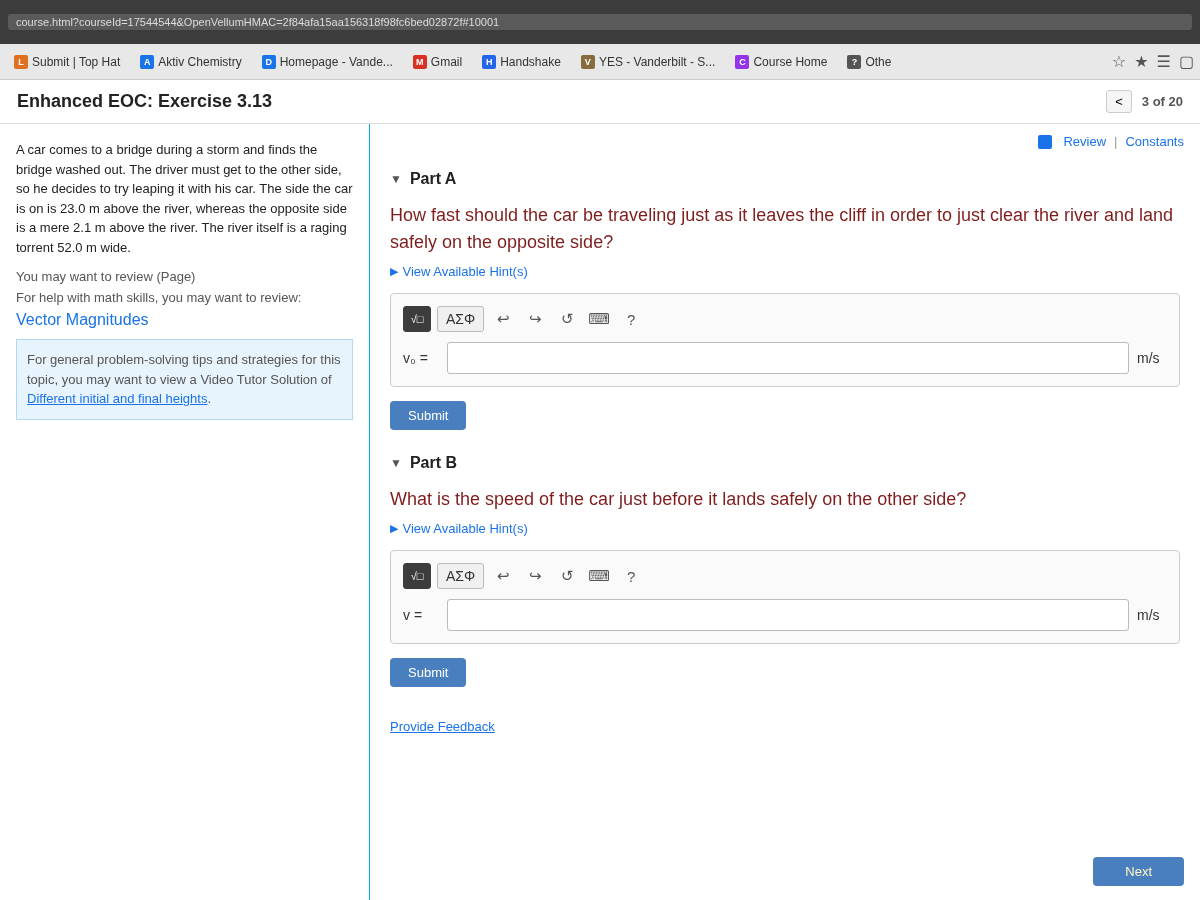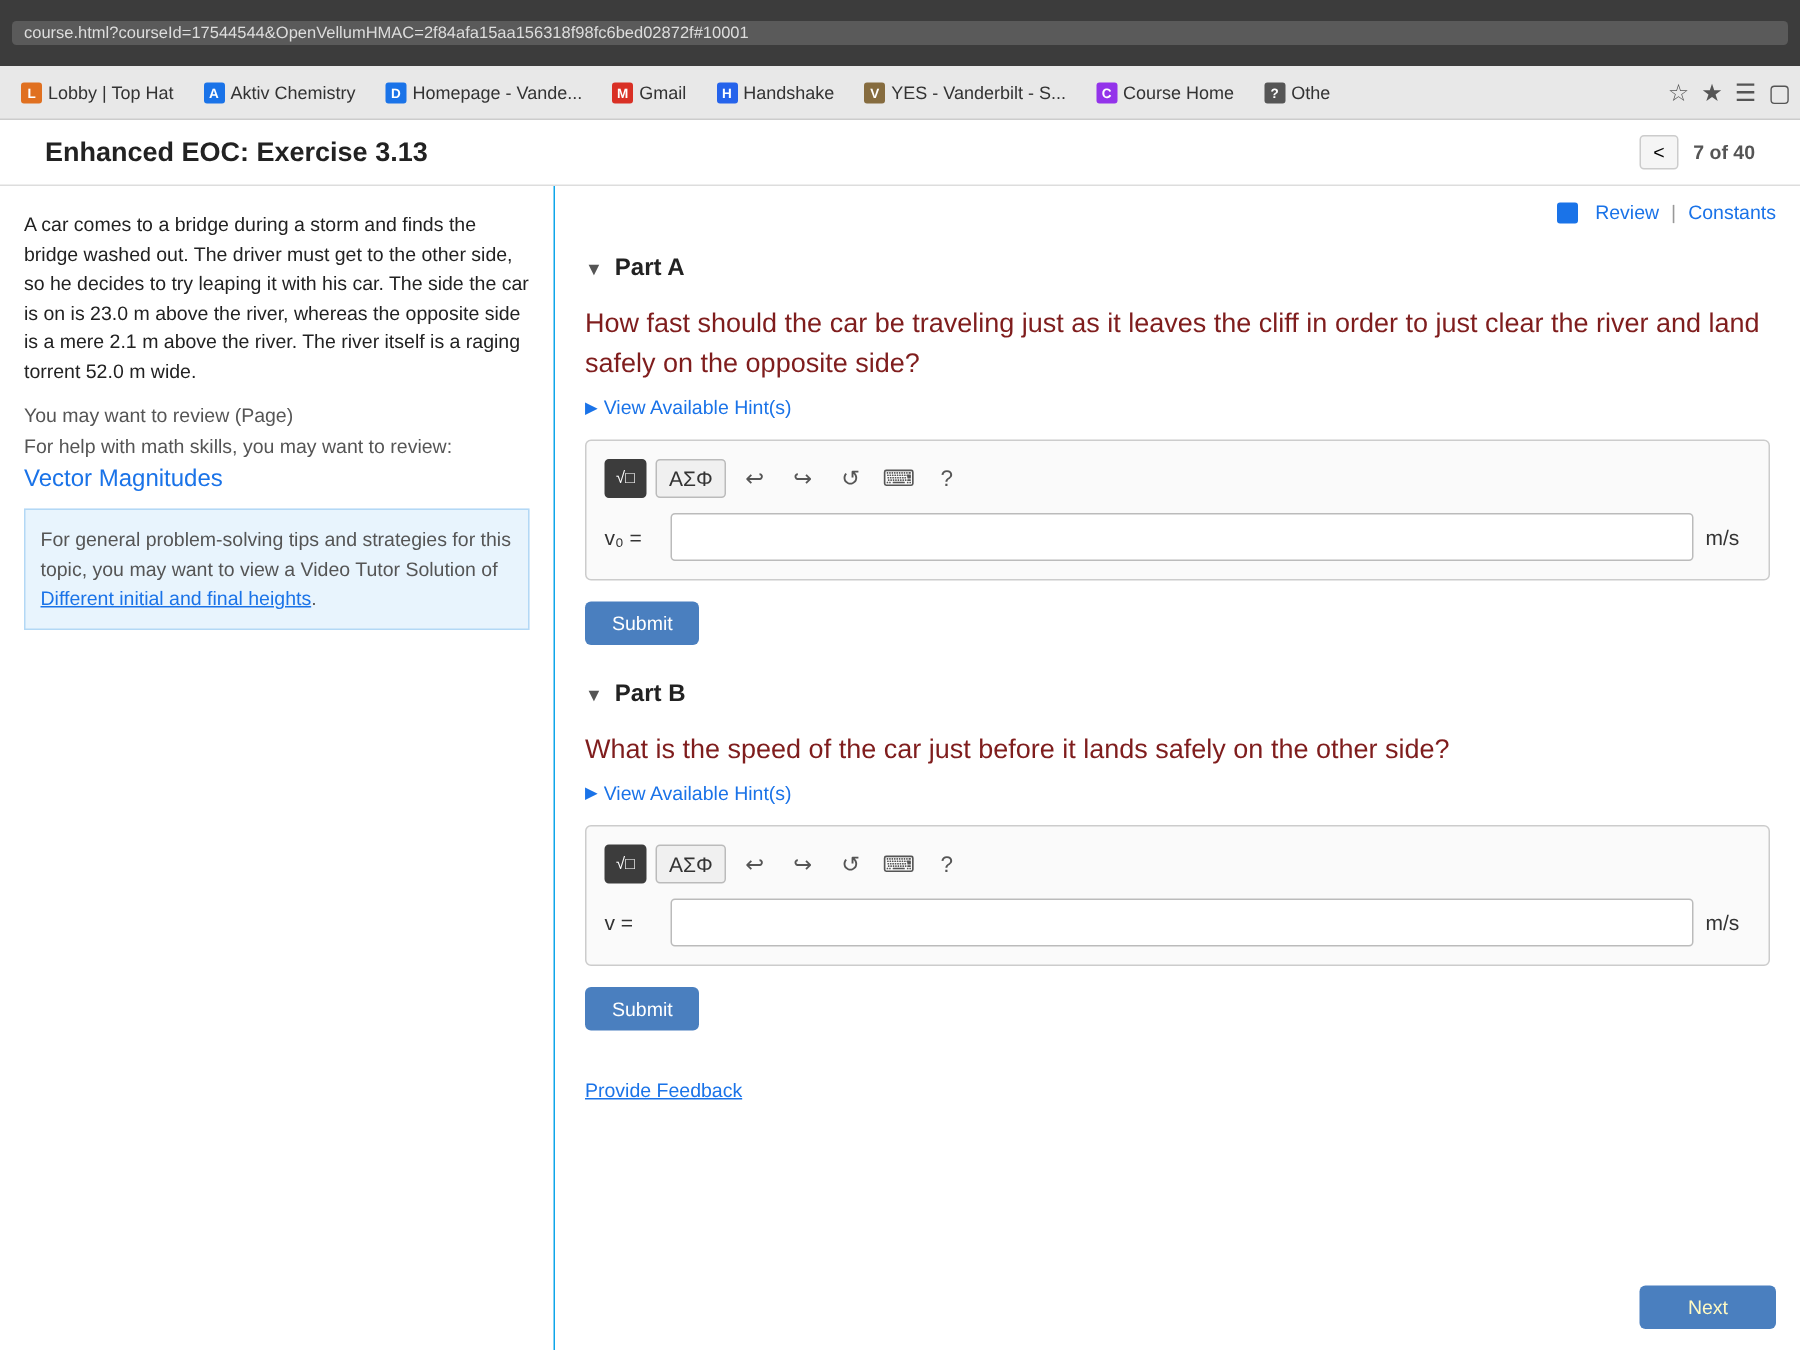--- a/index.html
+++ b/index.html
@@ -70,21 +70,21 @@
       align-items: center;
       gap: 8px;
       font-size: 16px;
       color: #555;
     }
 
     
     .page-header {
       background: #fff;
       border-bottom: 1px solid #ddd;
-      padding: 10px 30px;
+      padding: 10px 17px;
       font-size: 18px;
       font-weight: bold;
       color: #222;
       display: flex;
       align-items: center;
       justify-content: space-between;
     }
     .page-nav {
       display: flex;
       align-items: center;
@@ -343,21 +343,21 @@
 </head>
 <body>
 
 <div class="browser-bar">
   <div class="url-bar">course.html?courseId=17544544&amp;OpenVellumHMAC=2f84afa15aa156318f98fc6bed02872f#10001</div>
 </div>
 
 <div class="tab-bar">
   <div class="tab-item">
     <span class="tab-favicon orange">L</span>
-    <span>Lobby | Top Hat</span>
+    <span>Submit | Top Hat</span>
   </div>
   <div class="tab-item">
     <span class="tab-favicon blue">A</span>
     <span>Aktiv Chemistry</span>
   </div>
   <div class="tab-item">
     <span class="tab-favicon blue">D</span>
     <span>Homepage - Vande...</span>
   </div>
   <div class="tab-item">
@@ -385,21 +385,21 @@
     <span style="cursor:pointer;">★</span>
     <span style="cursor:pointer;">☰</span>
     <span style="cursor:pointer;">▢</span>
   </div>
 </div>
 
 <div class="page-header">
   <span>Enhanced EOC: Exercise 3.13</span>
   <div class="page-nav">
     <button class="page-nav-btn">&lt;</button>
-    <span>7 of 40</span>
+    <span>3 of 20</span>
   </div>
 </div>
 
 <div class="main-layout">
 
   <div class="sidebar">
     <p class="sidebar-problem-text">A car comes to a bridge during a storm and finds the bridge washed out. The driver must get to the other side, so he decides to try leaping it with his car. The side the car is on is 23.0 m above the river, whereas the opposite side is a mere 2.1 m above the river. The river itself is a raging torrent 52.0 m wide.</p>
     <p class="sidebar-review-link">You may want to review (Page)</p>
     <p class="sidebar-review-link">For help with math skills, you may want to review:</p>
     <a class="sidebar-vector-link">Vector Magnitudes</a>

